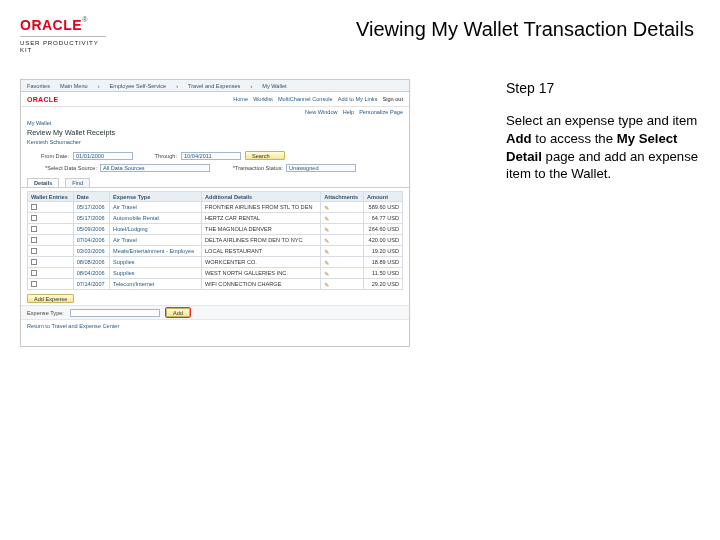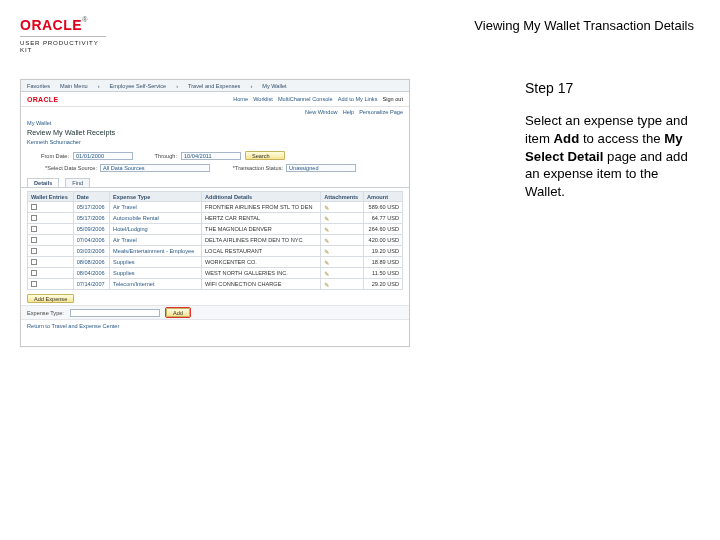--- a/index.html
+++ b/index.html
@@ -6,26 +6,26 @@
   html, body { width: 720px; height: 540px; font-family: Arial, Helvetica, sans-serif; background: #fff; color: #000; }
   .page { position: relative; width: 720px; height: 540px; }
 
   
   .hdr { display: flex; align-items: flex-start; padding: 16px 20px 6px 20px; }
   .logo { width: 86px; }
   .logo-oracle { font-family: Arial, sans-serif; font-weight: 700; letter-spacing: 0.5px; font-size: 14px; color: #e2001a; }
   .logo-tm { font-size: 7px; vertical-align: top; color: #555; }
   .logo-sub { font-size: 6.2px; letter-spacing: 0.8px; color: #222; margin-top: 2px; }
   .logo-rule { border-top: 1px solid #bbb; margin-top: 2px; width: 86px; }
-  .hdr-title { margin-left: auto; font-size: 13px; padding-top: 2px; padding-right: 6px; }
+  .hdr-title { margin-left: auto; font-size: 20px; padding-top: 2px; padding-right: 6px; }
 
   
   .body { display: flex; padding: 20px 20px 0 20px; gap: 22px; }
   .left { width: 464px; }
-  .right { flex: 1; font-size: 13.2px; line-height: 1.35; margin-left: 19px; }
+  .right { flex: 1; font-size: 13.2px; line-height: 1.35; }
   .right p { margin-bottom: 14px; }
   .step { font-size: 14px; margin-bottom: 18px; }
 
   
   .shot {
     width: 390px; height: 268px;
     border: 1px solid #c9c9c9;
     background: #fff;
     font-size: 5.6px;
     color: #333;

